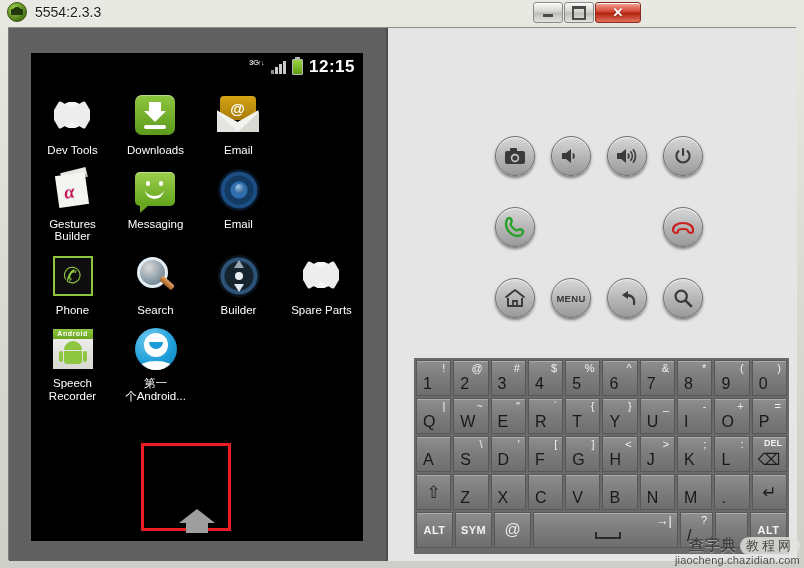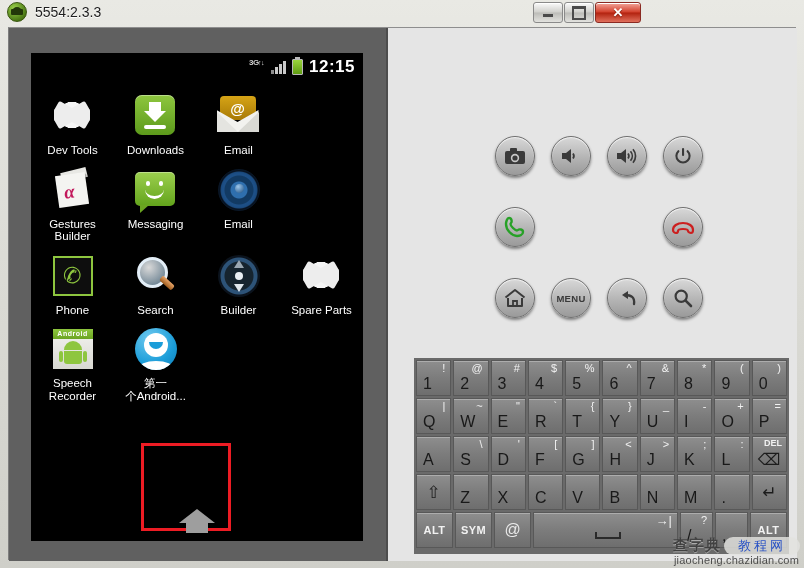--- a/index.html
+++ b/index.html
@@ -437,22 +437,22 @@
     opacity:.82;
   }
   .wm .l1{
     display:flex;align-items:center;gap:3px;justify-content:flex-end;
   }
   .wm .cz{
     font-size:15px;font-weight:bold;color:#3a3a3a;letter-spacing:1px;
     text-shadow:0 1px 0 rgba(255,255,255,.5);
   }
   .wm .jc{
-    font-size:13px;color:#1d4ed8;background:#e3e3e0;
-    border-radius:9px;padding:0 14px;letter-spacing:3px;
+    font-size:13px;color:#404040;background:#e3e3e0;
+    border-radius:9px;padding:0 6px;letter-spacing:3px;
   }
   .wm .l2{
     font-size:11px;color:#2e2e2e;font-weight:normal;letter-spacing:.2px;
     margin-top:-1px;
   }
 </style>
 </head>
 <body>
 
 <div id="app">

